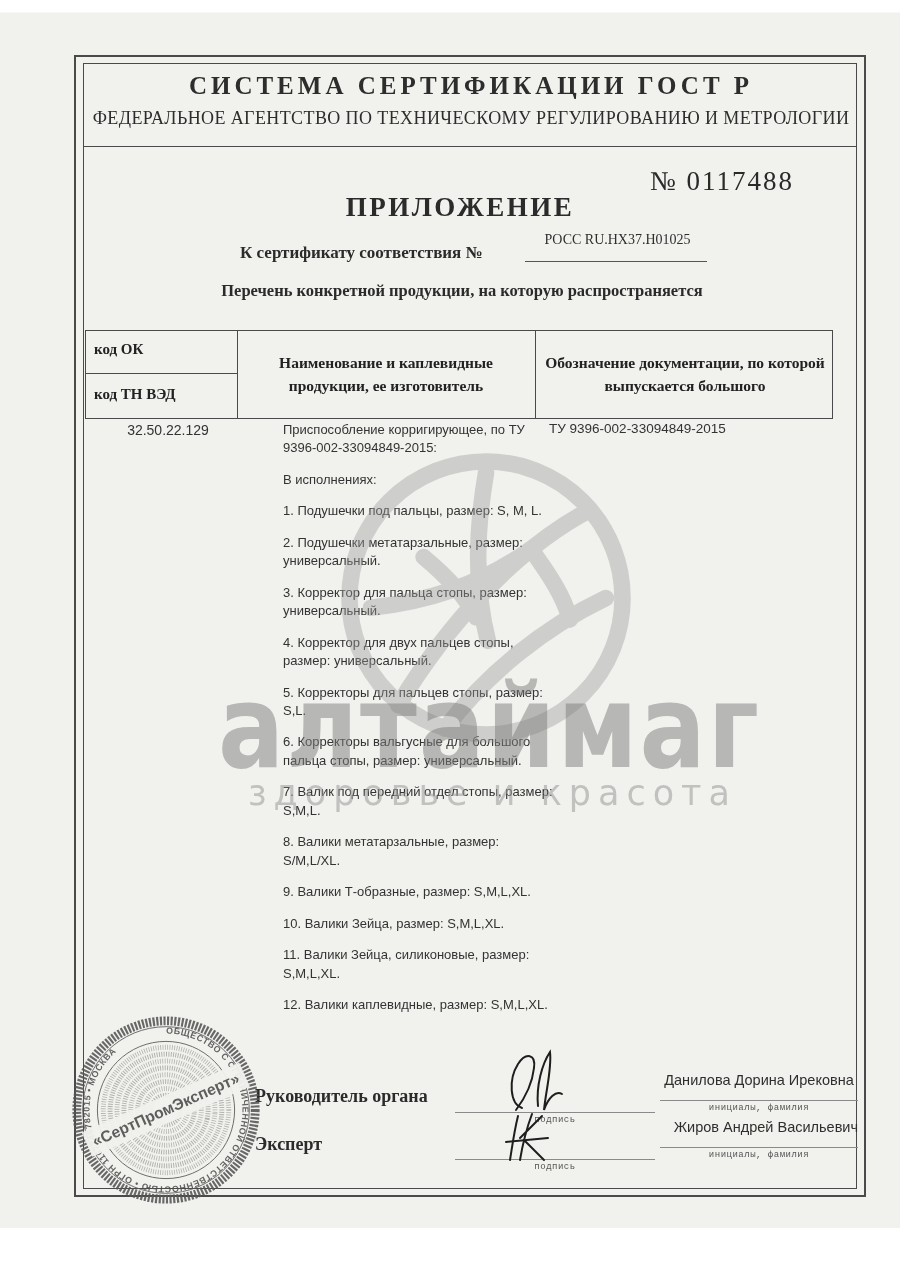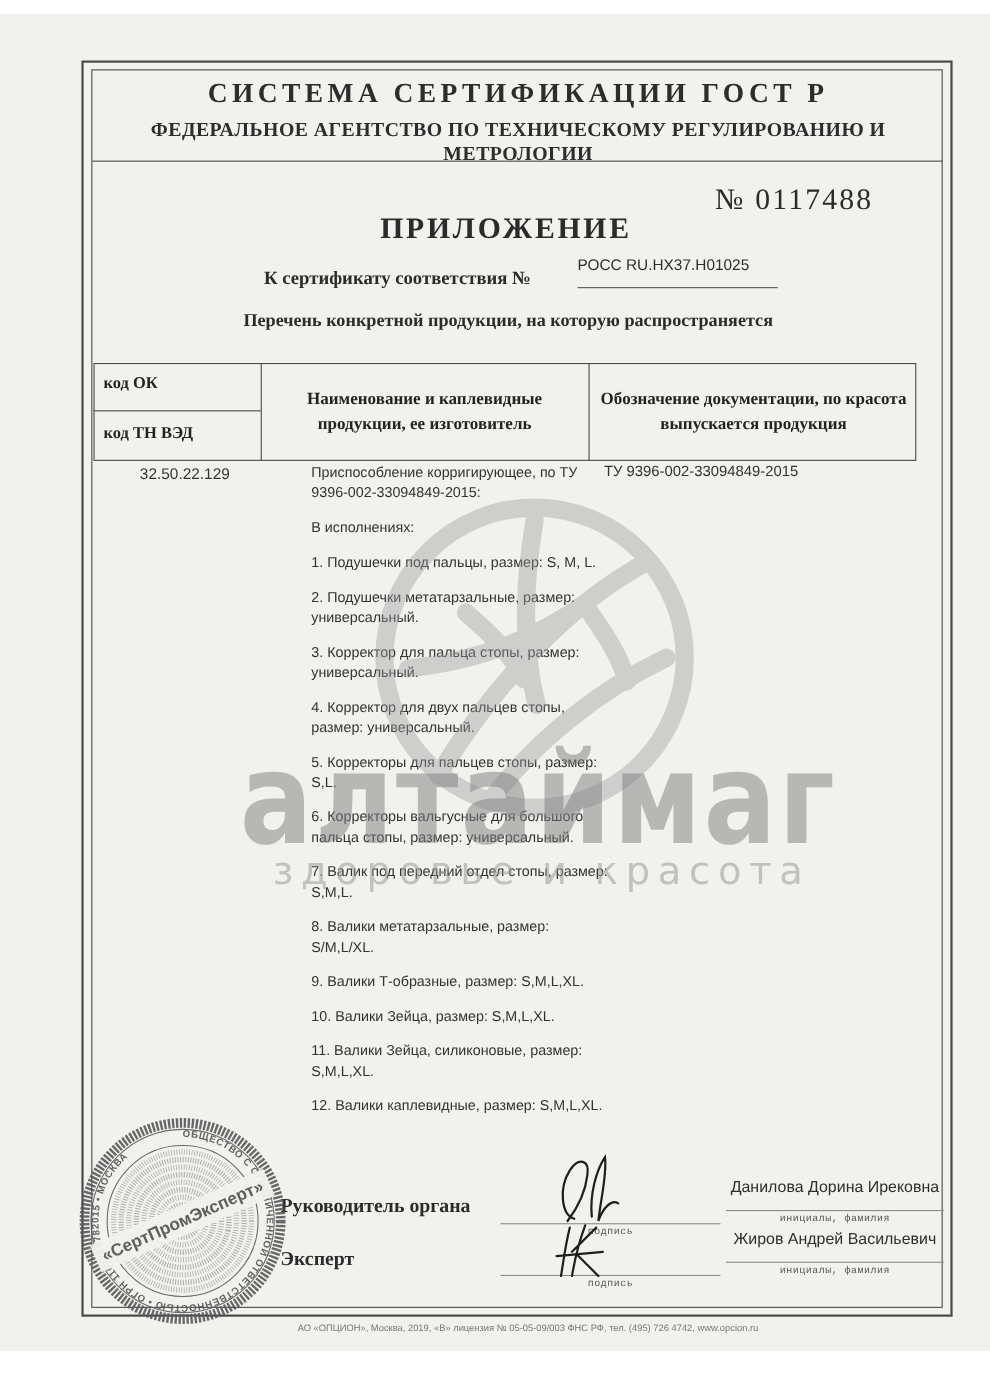--- a/index.html
+++ b/index.html
@@ -15,30 +15,30 @@
 
   
   .frame-outer { left:74px; top:55px; width:792px; height:1142px; border:2px solid #4a4a4a; }
   .frame-inner { left:83px; top:63px; width:774px; height:1126px; border:1.5px solid #4a4a4a; }
   .header-rule { left:84px; top:146px; width:773px; border-top:1.5px solid #4a4a4a; }
 
   
   .h1 { left:84px; top:72px; width:774px; text-align:center;
         font-weight:bold; font-size:25px; letter-spacing:4px; color:#2d2d2d; }
   .h2 { left:84px; top:108px; width:774px; text-align:center;
-        font-weight:bold; font-size:18px; letter-spacing:0.4px; color:#2d2d2d; }
+        font-weight:normal; font-size:18px; letter-spacing:0.4px; color:#2d2d2d; }
 
   .cert-no { left:628px; top:166px; font-family:Liberation Serif, serif;
              font-size:27px; letter-spacing:2px; color:#2a2a2a;margin-left:22px; }
   .title { left:84px; top:192px; width:752px; text-align:center;
            font-weight:bold; font-size:27px; letter-spacing:2.5px; color:#2b2b2b; }
 
   .cert-line-label { left:240px; top:243px; font-weight:bold; font-size:17px; color:#2b2b2b; }
-  .cert-line-value { left:525px; top:232px; width:185px; 
-                     font-family:Liberation Sans, sans-serif; font-size:14px; color:#2e2e2e; }
+  .cert-line-value { left:525px; top:232px; width:185px; text-align:center;
+                     font-family:Liberation Serif, serif; font-size:14px; color:#2e2e2e; }
   .cert-underline { left:525px; top:261px; width:182px; border-top:1.2px solid #555; }
 
   .subtitle { left:90px; top:279px; width:744px; text-align:center;
               font-weight:bold; font-size:16.5px; line-height:1.5; color:#2b2b2b; }
 
   
   .tbl-box { left:85px; top:330px; width:748px; height:89px; border:1.5px solid #4a4a4a; }
   .tbl-v1 { left:237px; top:330px; height:89px; border-left:1.5px solid #4a4a4a; }
   .tbl-v2 { left:535px; top:330px; height:89px; border-left:1.5px solid #4a4a4a; }
   .tbl-h1 { left:85px; top:373px; width:152px; border-top:1.5px solid #4a4a4a; }
@@ -75,21 +75,21 @@
   .sig-role1 { left:255px; top:1086px; font-weight:bold; font-size:18px; color:#2b2b2b; }
   .sig-role2 { left:255px; top:1134px; font-weight:bold; font-size:18px; color:#2b2b2b; }
   .sig-line1 { left:455px; top:1112px; width:200px; border-top:1px solid #8a8a8a; }
   .sig-line2 { left:455px; top:1159px; width:200px; border-top:1px solid #8a8a8a; }
   .sig-label1 { left:455px; top:1115px; width:200px; text-align:center; }
   .sig-label2 { left:455px; top:1162px; width:200px; text-align:center; }
   .tiny-label { font-family:Liberation Mono, monospace; font-size:9px; color:#555;
                 letter-spacing:0.5px; }
   .name1 { left:660px; top:1072px; width:198px; text-align:center;
            font-family:"Liberation Sans", sans-serif; font-size:14.5px; color:#2e2e2e; }
-  .name2 { left:660px; top:1119px; width:198px; text-align:center;
+  .name2 { left:660px; top:1119px; width:198px; text-align:right;
            font-family:"Liberation Sans", sans-serif; font-size:14.5px; color:#2e2e2e; }
   .name-line1 { left:660px; top:1100px; width:198px; border-top:1px solid #8a8a8a; }
   .name-line2 { left:660px; top:1147px; width:198px; border-top:1px solid #8a8a8a; }
   .name-label1 { left:660px; top:1103px; width:198px; text-align:center; }
   .name-label2 { left:660px; top:1150px; width:198px; text-align:center; }
 
   .autograph1 { left:492px; top:1046px; width:92px; height:72px; z-index:6; }
   .autograph2 { left:492px; top:1108px; width:80px; height:58px; z-index:6; }
 
   .footer { left:60px; top:1202px; width:840px; text-align:center;
@@ -119,21 +119,21 @@
     <div>Перечень конкретной продукции,  на которую распространяется</div>
   </div>
 
   <div class="abs tbl-box"></div>
   <div class="abs tbl-v1"></div>
   <div class="abs tbl-v2"></div>
   <div class="abs tbl-h1"></div>
   <div class="abs cell-ok">код ОК</div>
   <div class="abs cell-tn">код ТН ВЭД</div>
   <div class="abs cell-name">Наименование и каплевидные продукции, ее изготовитель</div>
-  <div class="abs cell-doc">Обозначение документации, по красота выпускается продукция</div>
+  <div class="abs cell-doc">Обозначение документации, по которой выпускается большого</div>
 
   <div class="abs row-code">32.50.22.129</div>
   <div class="abs row-doc">ТУ 9396-002-33094849-2015</div>
   <div class="abs row-product">
 
   <p class="item">Приспособление корригирующее, по ТУ 9396-002-33094849-2015:</p>
       <p class="item">В исполнениях:</p>
       <p class="item">1. Подушечки под пальцы, размер: S, M, L.</p>
       <p class="item">2. Подушечки метатарзальные, размер: универсальный.</p>
       <p class="item">3. Корректор для пальца стопы, размер: универсальный.</p>
@@ -214,15 +214,14 @@
   <div class="abs sig-label2 tiny-label">подпись</div>
 
   <div class="abs name1">Данилова Дорина Ирековна</div>
   <div class="abs name-line1"></div>
   <div class="abs name-label1 tiny-label">инициалы, фамилия</div>
 
   <div class="abs name2">Жиров Андрей Васильевич</div>
   <div class="abs name-line2"></div>
   <div class="abs name-label2 tiny-label">инициалы, фамилия</div>
 
-  <div class="abs footer">АО «ОПЦИОН», Москва, 2019, «В»     лицензия № 05-05-09/003 ФНС РФ, тел. (495) 726 4742, www.opcion.ru</div>
 
 </div>
 
 </body></html>

